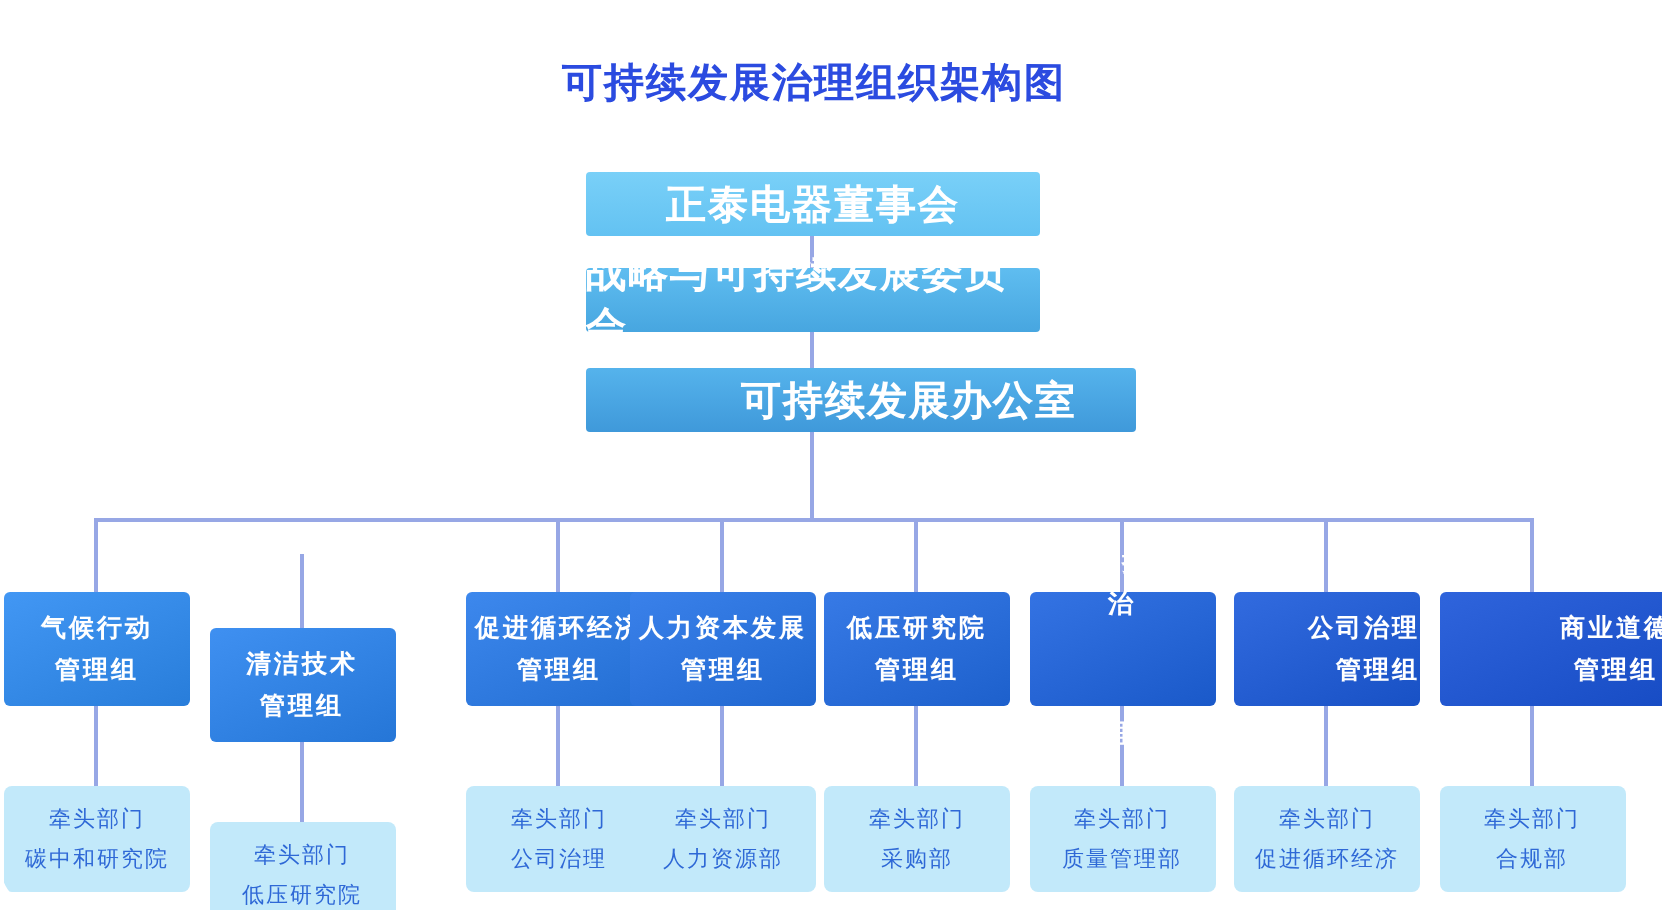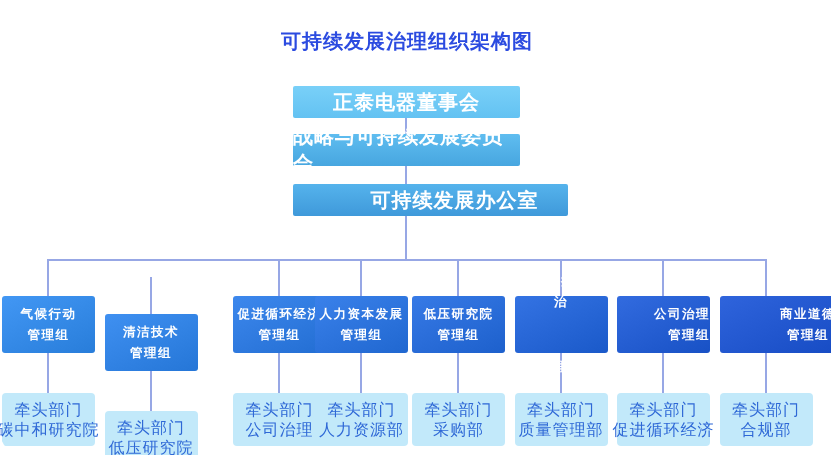--- a/index.html
+++ b/index.html
@@ -29,21 +29,21 @@
   .column{position:absolute;top:259px;width:93px;height:188px;}
   .gbox{
     position:absolute;left:0;top:37px;width:93px;height:57px;z-index:1;border-radius:3px;
     display:flex;flex-direction:column;align-items:center;justify-content:center;
     color:#ffffff;font-size:12.5px;font-weight:bold;
   }
   .gbox div{line-height:21px;letter-spacing:1.5px;text-align:center;}
   .lbox{
     position:absolute;left:0;top:134px;width:93px;height:53px;z-index:1;border-radius:4px;
     display:flex;flex-direction:column;align-items:center;justify-content:center;
-    font-size:16px;font-weight:500;
+    font-size:11px;font-weight:500;
   }
   .lbox div{line-height:20px;letter-spacing:1px;text-align:center;white-space:nowrap;}
 </style>
 </head>
 <body>
 
 <div class="canvas">
   <div class="title" style="color: rgb(43, 75, 224);">可持续发展治理组织架构图</div>
 
   <div class="spine" style="background: rgb(151, 167, 229);"></div>

